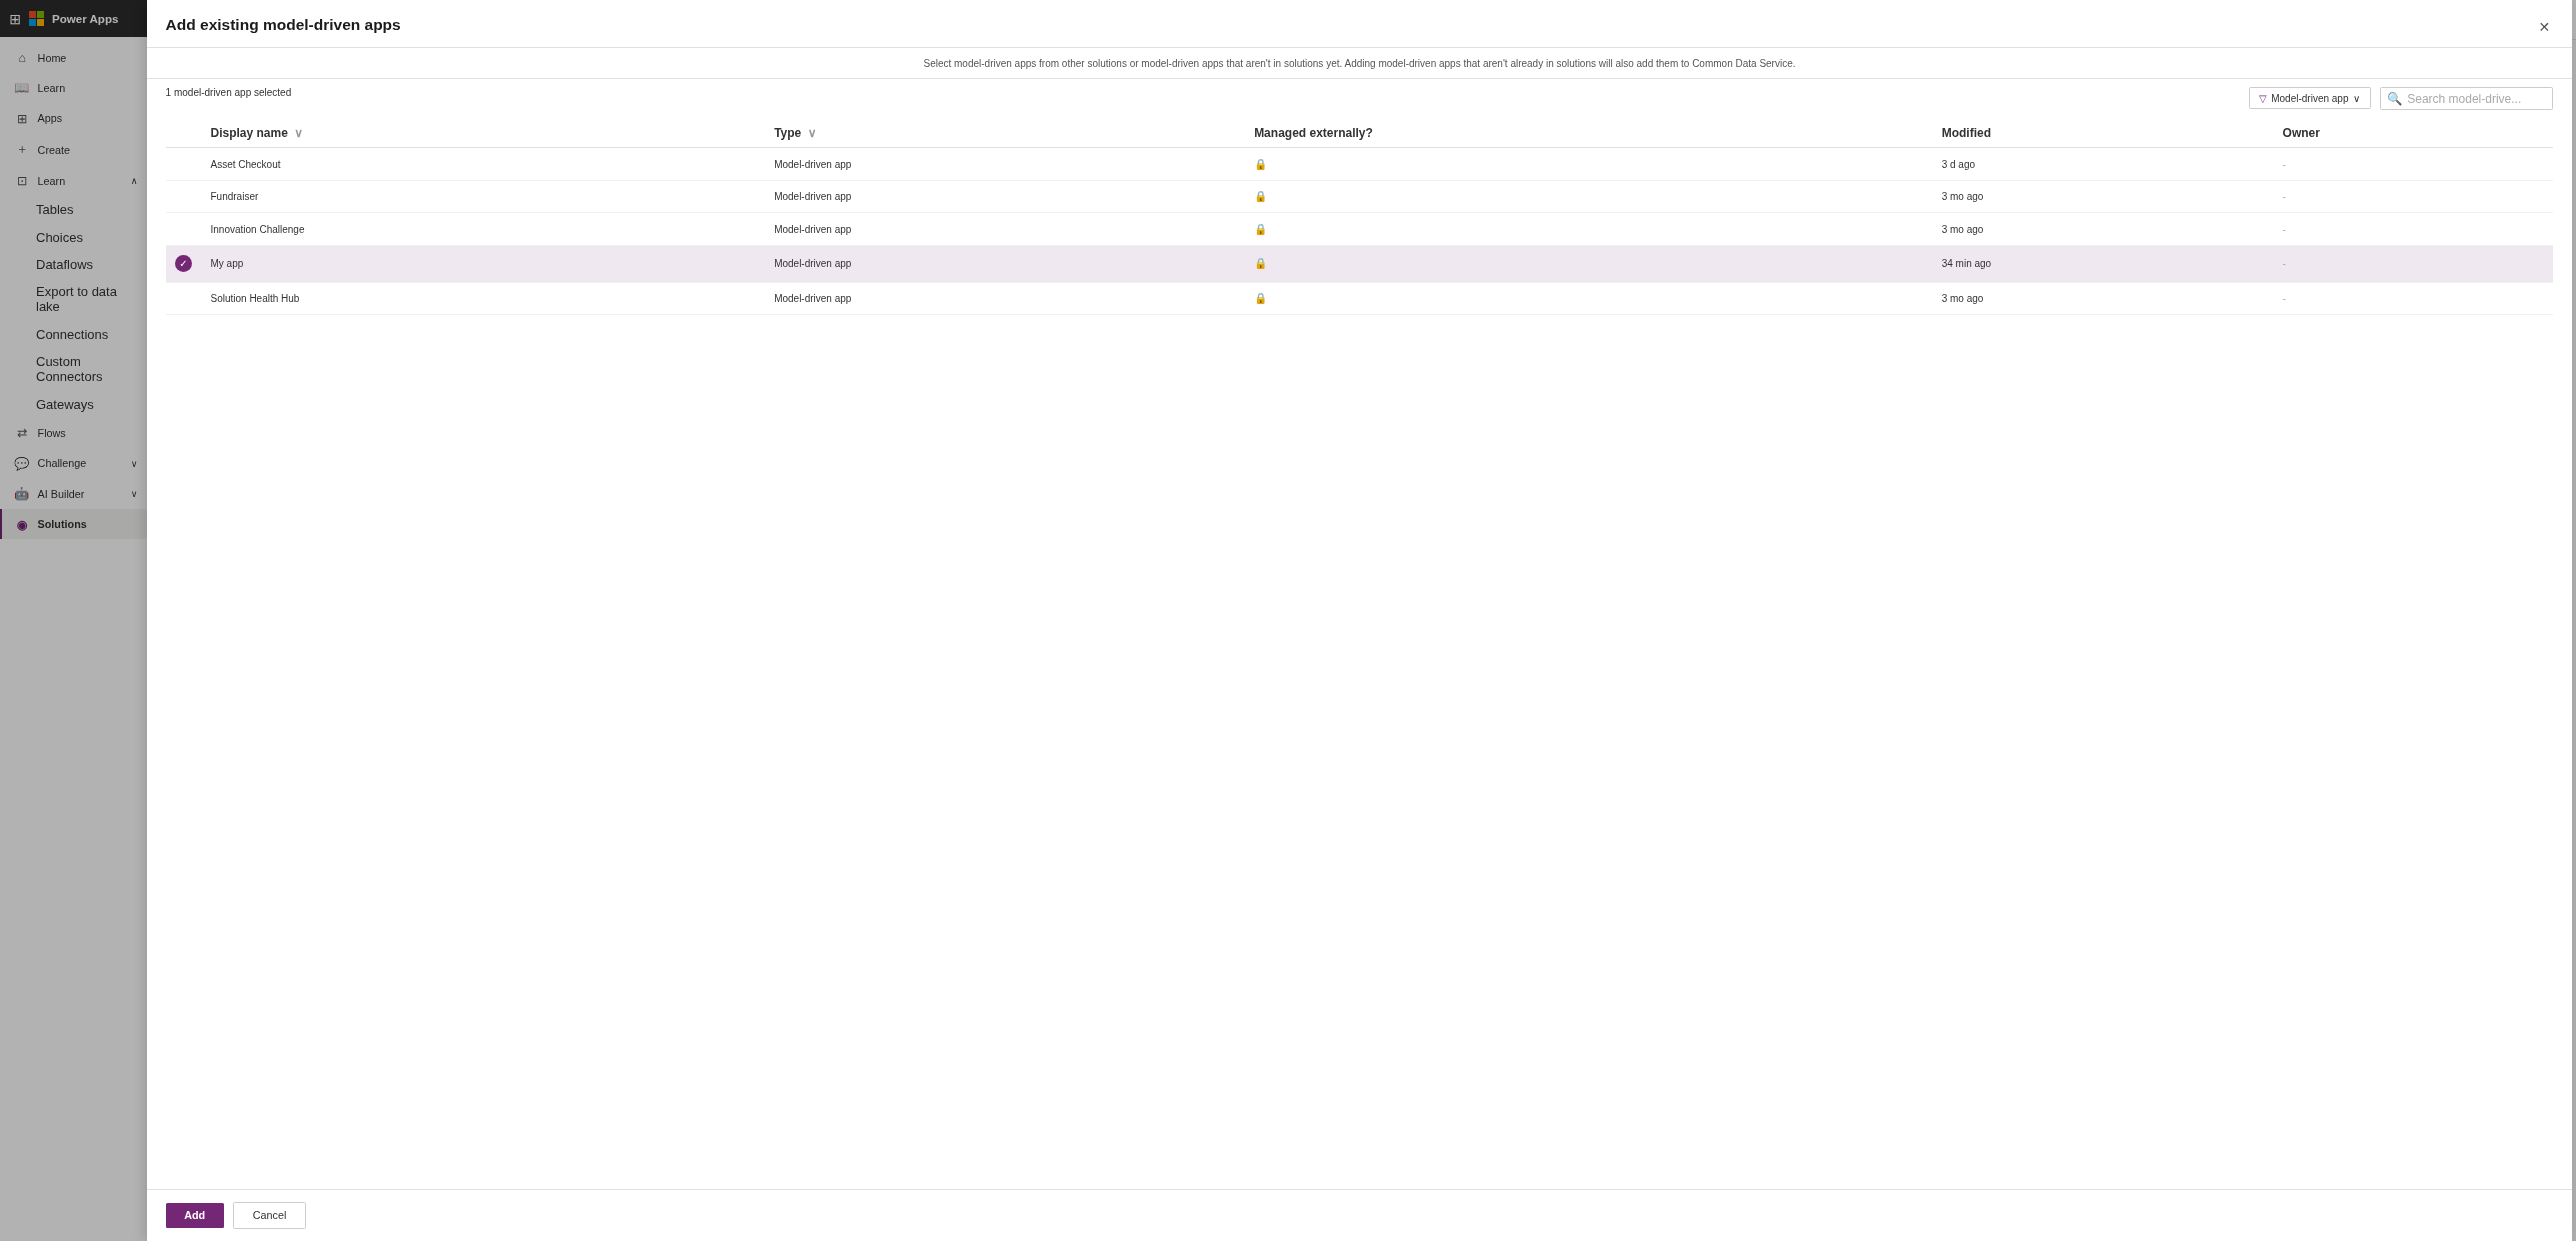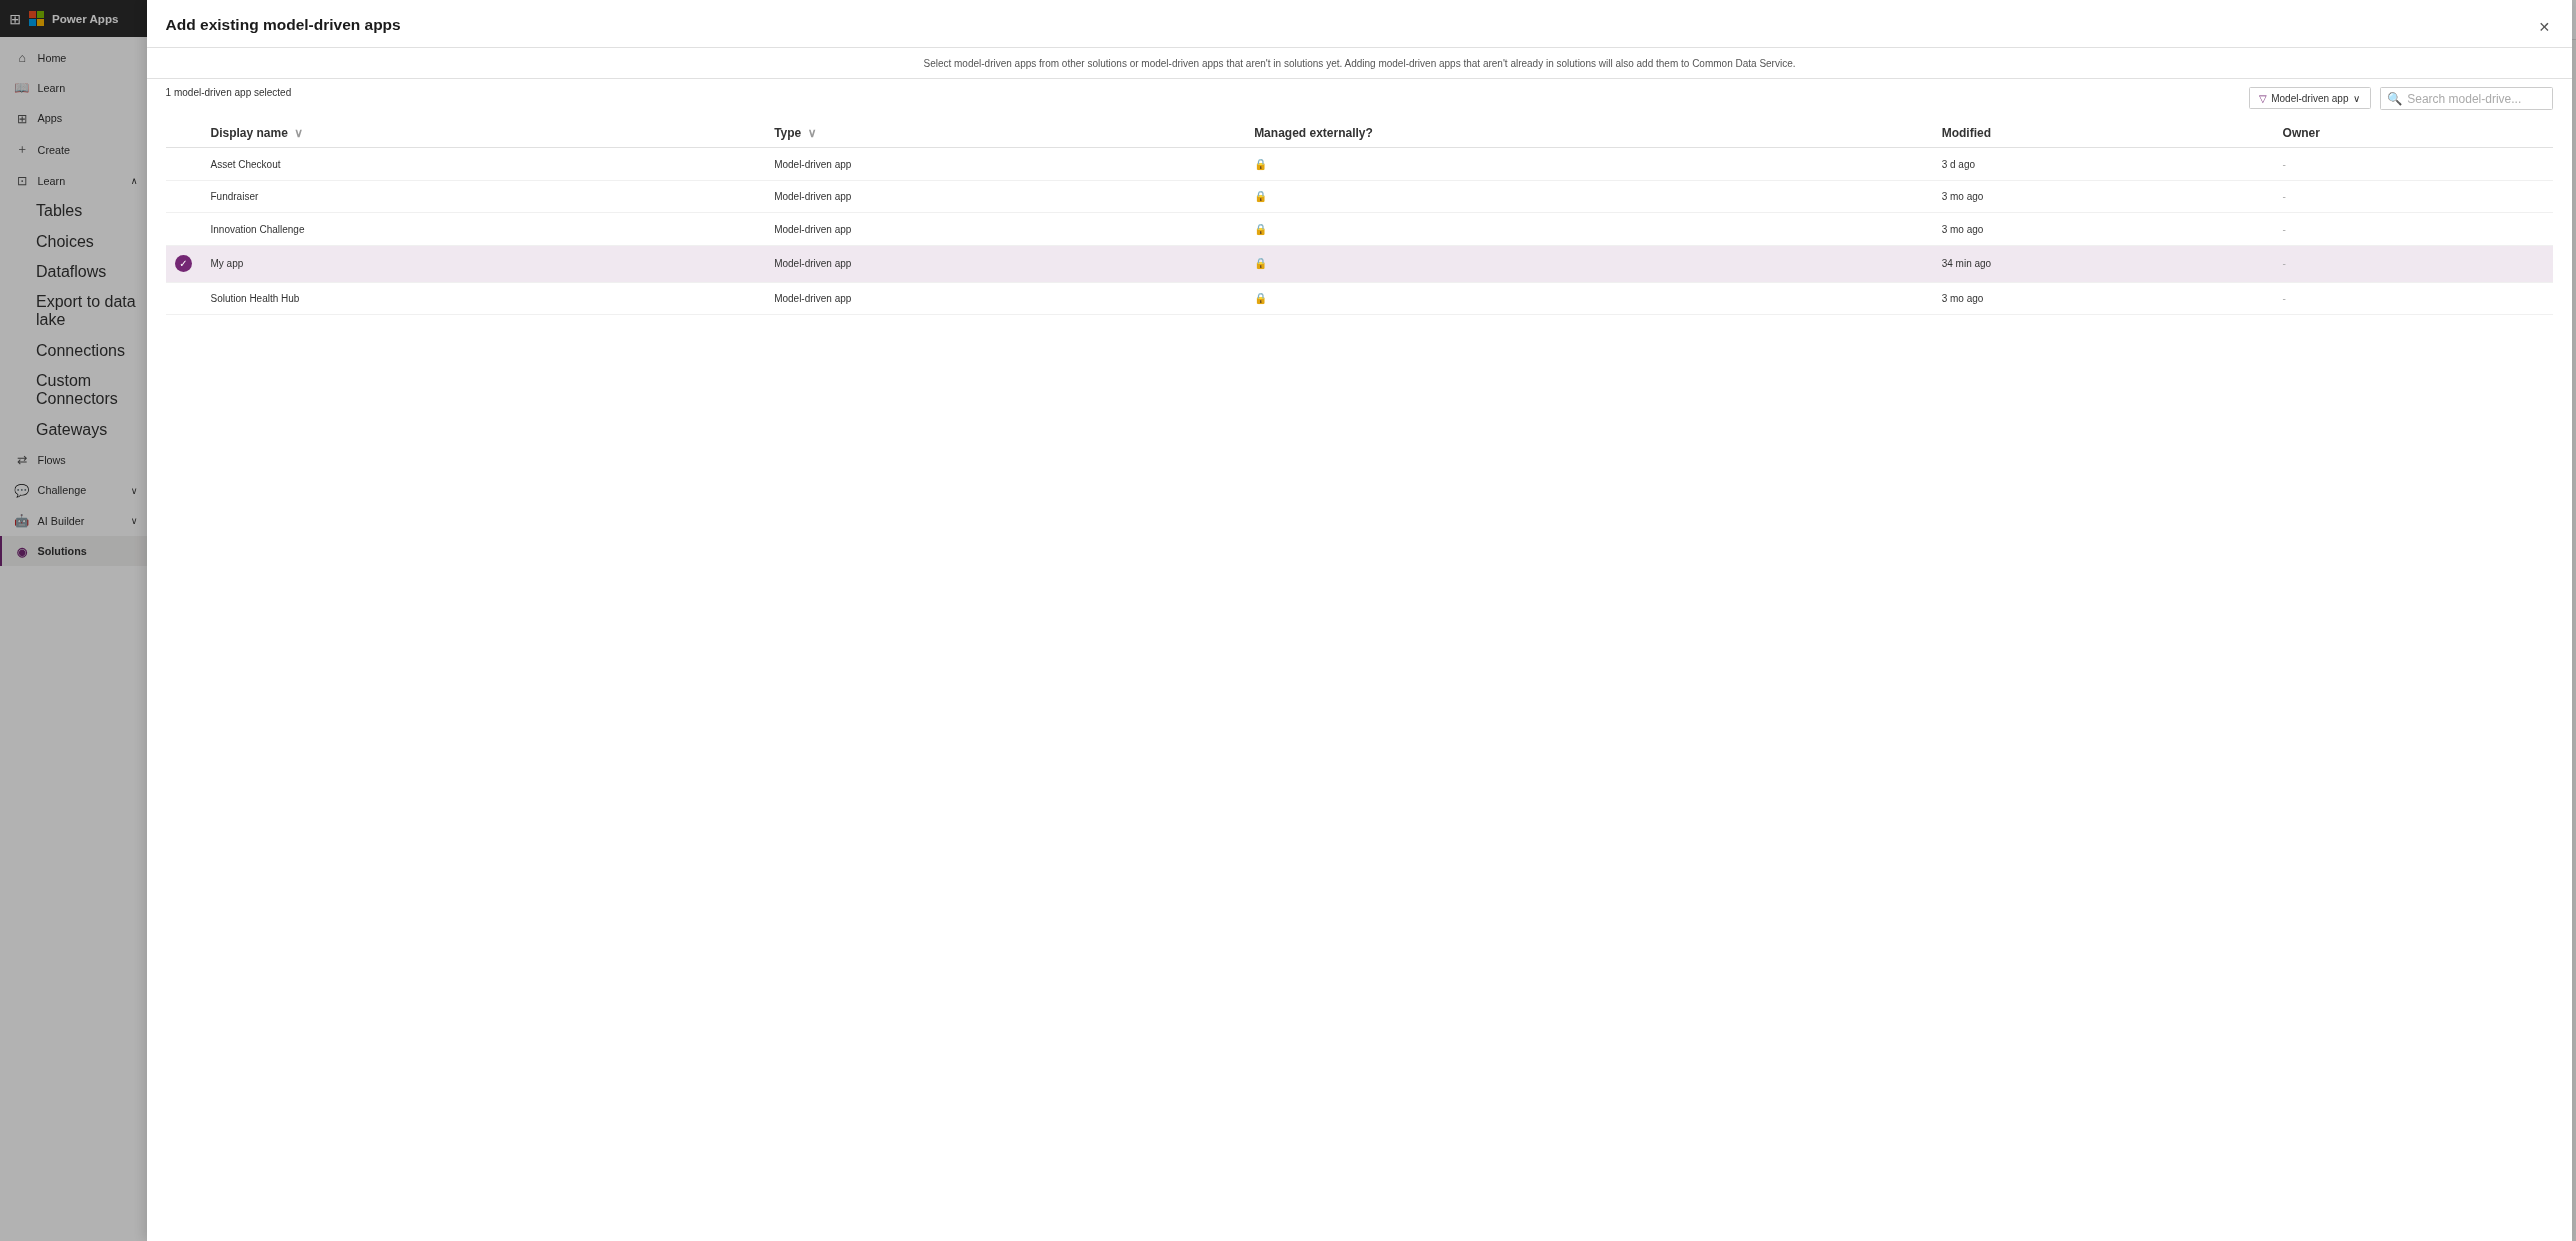--- a/index.html
+++ b/index.html
@@ -72,21 +72,21 @@
     }
     .nav-icon {
       font-size: 12.4px;
       width: 15.5px;
       text-align: center;
       color: #555;
     }
     .nav-item.active .nav-icon { color: #742774; }
     .sub-item {
       padding: 6.2px 12.4px 6.2px 36px;
-      font-size: 16px;
+      font-size: 13px;
       color: #333;
       cursor: pointer;
     }
     .chevron { font-size: 9.3px; margin-left: auto; }
 
     
     .main {
       flex: 1;
       display: flex;
       flex-direction: column;
@@ -470,14 +470,18 @@
             <td class="check-cell"></td>
             <td>Solution Health Hub</td>
             <td>Model-driven app</td>
             <td><span class="lock-icon">🔒</span></td>
             <td>3 mo ago</td>
             <td class="dash-cell">-</td>
           </tr>
         </tbody>
     </table>
   </div>
+  <div class="panel-footer">
+    <button class="btn-add">Add</button>
+    <button class="btn-cancel">Cancel</button>
+  </div>
 </div>
 
 
 </body></html>

